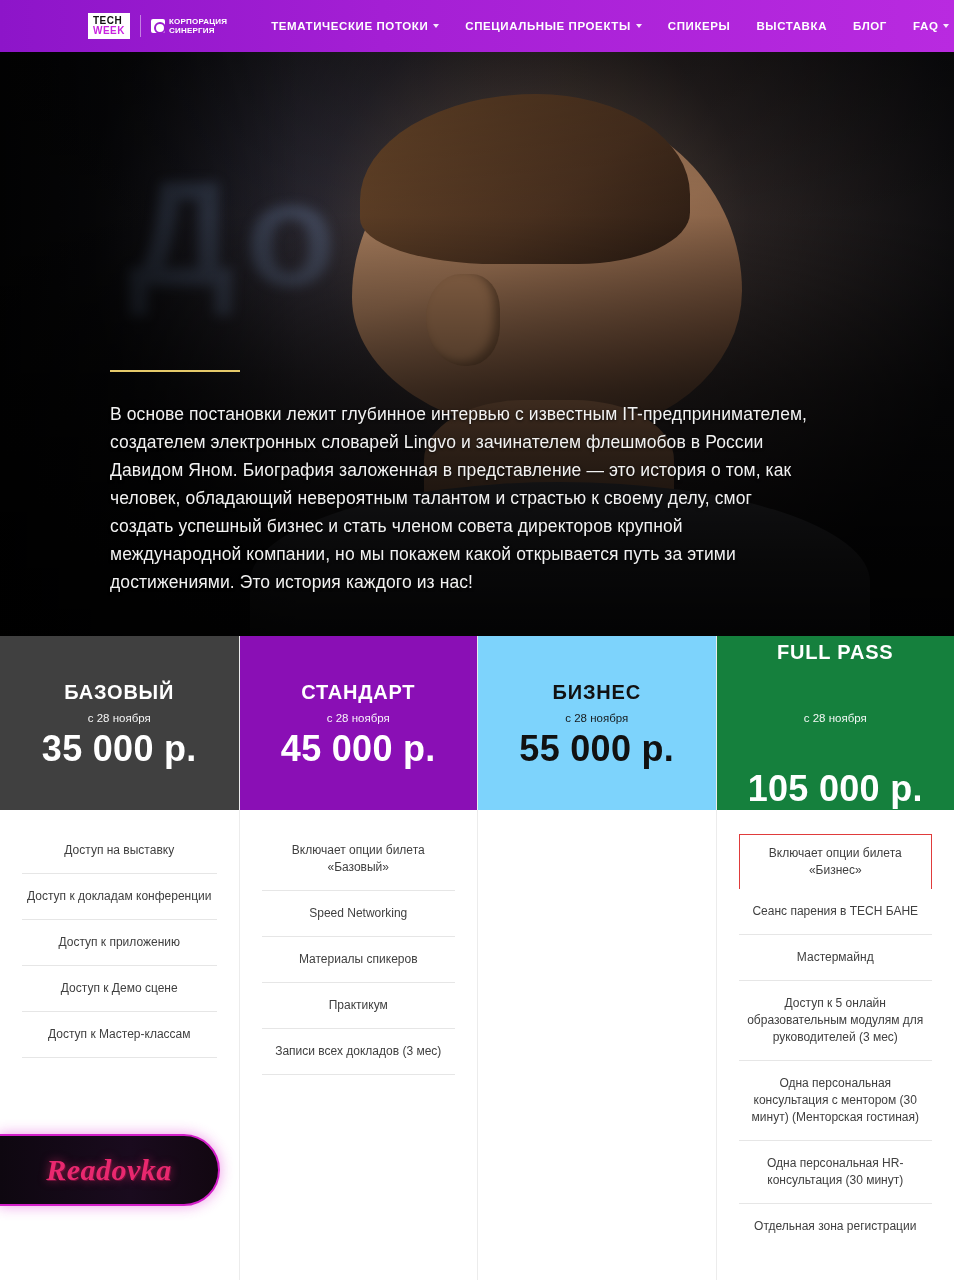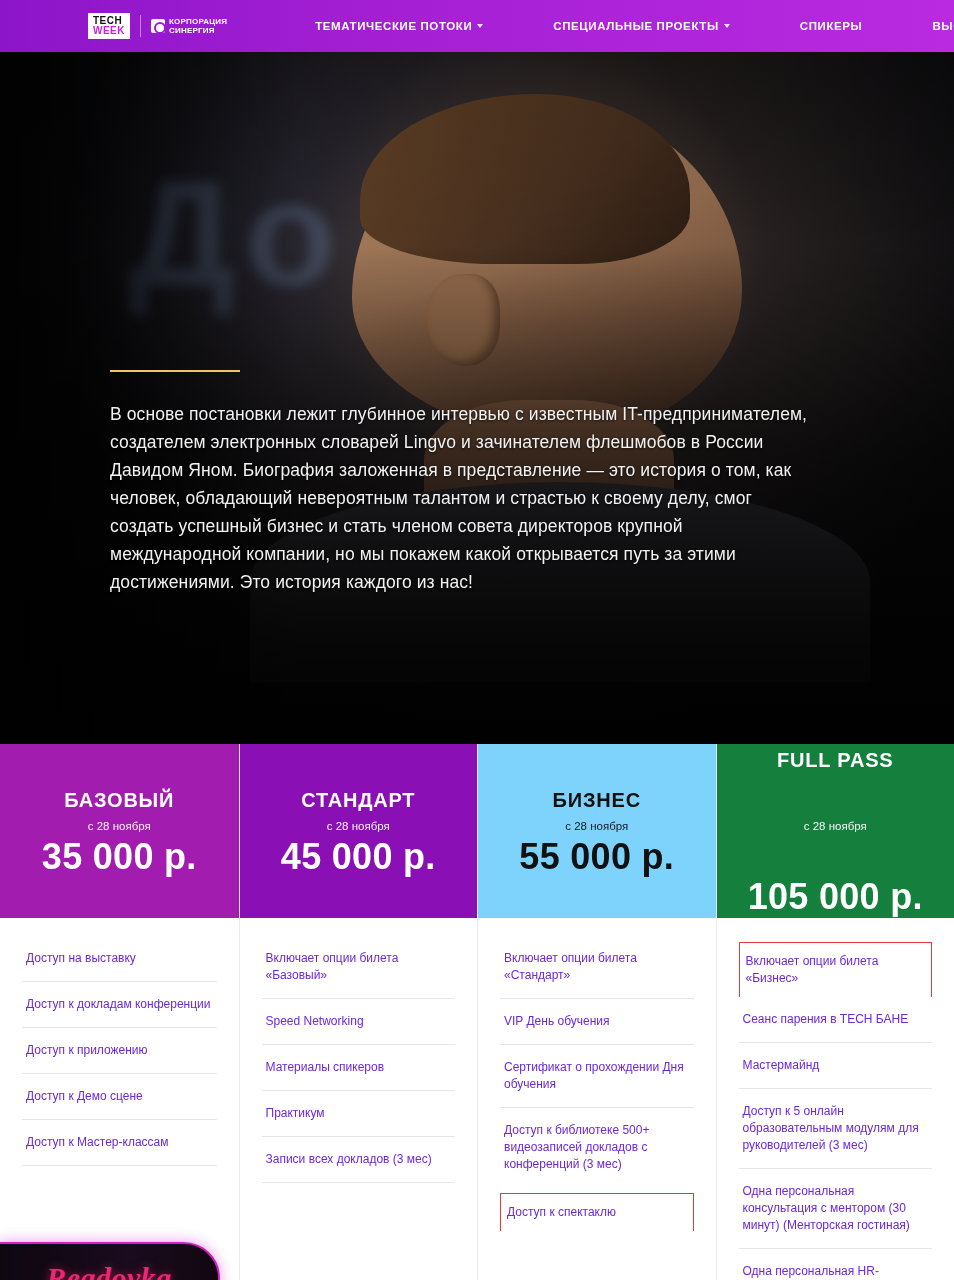--- a/index.html
+++ b/index.html
@@ -51,35 +51,34 @@
   .menu-item {
     color: #ffffff;
     font-size: 11.5px;
     font-weight: bold;
     letter-spacing: .6px;
     white-space: nowrap;
     display: flex;
     align-items: center;
     gap: 5px;
     cursor: pointer;
-    margin-left: 44px;
   }
   .caret {
     width: 0; height: 0;
     border-left: 3.5px solid transparent;
     border-right: 3.5px solid transparent;
     border-top: 4px solid #ffffff;
     display: inline-block;
     opacity: .9;
   }
 
   
   .hero {
     position: relative;
-    height: 692px;
+    height: 584px;
     overflow: hidden;
     background: #0b0b0d;
   }
   .hero-photo {
     position: absolute; inset: 0;
     background:
       radial-gradient(circle at 56% 30%, rgba(150,120,95,.55) 0%, rgba(60,45,38,.35) 32%, rgba(10,10,12,.9) 66%),
       radial-gradient(circle at 22% 20%, rgba(40,55,100,.45) 0%, rgba(10,12,20,0) 45%),
       linear-gradient(180deg, #141418 0%, #232124 40%, #151518 100%);
   }
@@ -177,32 +176,32 @@
   }
   .col-title {
     font-size: 20px;
     font-weight: bold;
     letter-spacing: .8px;
     margin-bottom: 8px;
   }
   .col-date { font-size: 11.5px; margin-bottom: 4px; opacity: .95; }
   .col-price { font-size: 36px; font-weight: bold; letter-spacing: .3px; }
 
-  .head-basic    { background: #a21caf; }
+  .head-basic    { background: #404040; }
   .head-standard { background: #8a0fb5; text-align: center; }
   .head-business { background: #7dd3fc; color: #111; }
   .head-business .col-title, .head-business .col-date, .head-business .col-price { color: #111; }
   .head-full     { background: #15803d; gap: 40px; }
 
   .feature-list { padding: 18px 22px 0 22px; }
   .feature {
     font-size: 12px;
     line-height: 17px;
-    color: #6d28d9;
-    text-align: left;
+    color: #404040;
+    text-align: center;
     padding: 14px 4px;
     border-bottom: 1px solid #e6e6e6;
   }
   .feature:last-child { border-bottom: 1px solid #e6e6e6; }
   .feature.boxed {
     border: 1.5px solid #e03b3b;
     padding: 10px 6px;
     margin: 6px 0 0 0;
   }
   .feature.noline { border-bottom: none; }
@@ -328,27 +327,20 @@
         <div class="feature">Записи всех докладов (3 мес)</div>
       </div>
     </div>
 
     <div class="col">
       <div class="col-head head-business">
         <div class="col-title">БИЗНЕС</div>
         <div class="col-date">с 28 ноября</div>
         <div class="col-price">55 000 р.</div>
       </div>
-      <div class="feature-list">
-        <div class="feature">Включает опции билета «Стандарт»</div>
-        <div class="feature">VIP День обучения</div>
-        <div class="feature">Сертификат о прохождении Дня обучения</div>
-        <div class="feature noline">Доступ к библиотеке 500+ видеозаписей докладов с конференций (3 мес)</div>
-        <div class="feature boxed noline">Доступ к спектаклю</div>
-      </div>
     </div>
 
     <div class="col">
       <div class="col-head head-full">
         <div class="col-title">FULL PASS</div>
         <div class="col-date">с 28 ноября</div>
         <div class="col-price">105 000 р.</div>
       </div>
       <div class="feature-list">
         <div class="feature boxed noline">Включает опции билета «Бизнес»</div>

